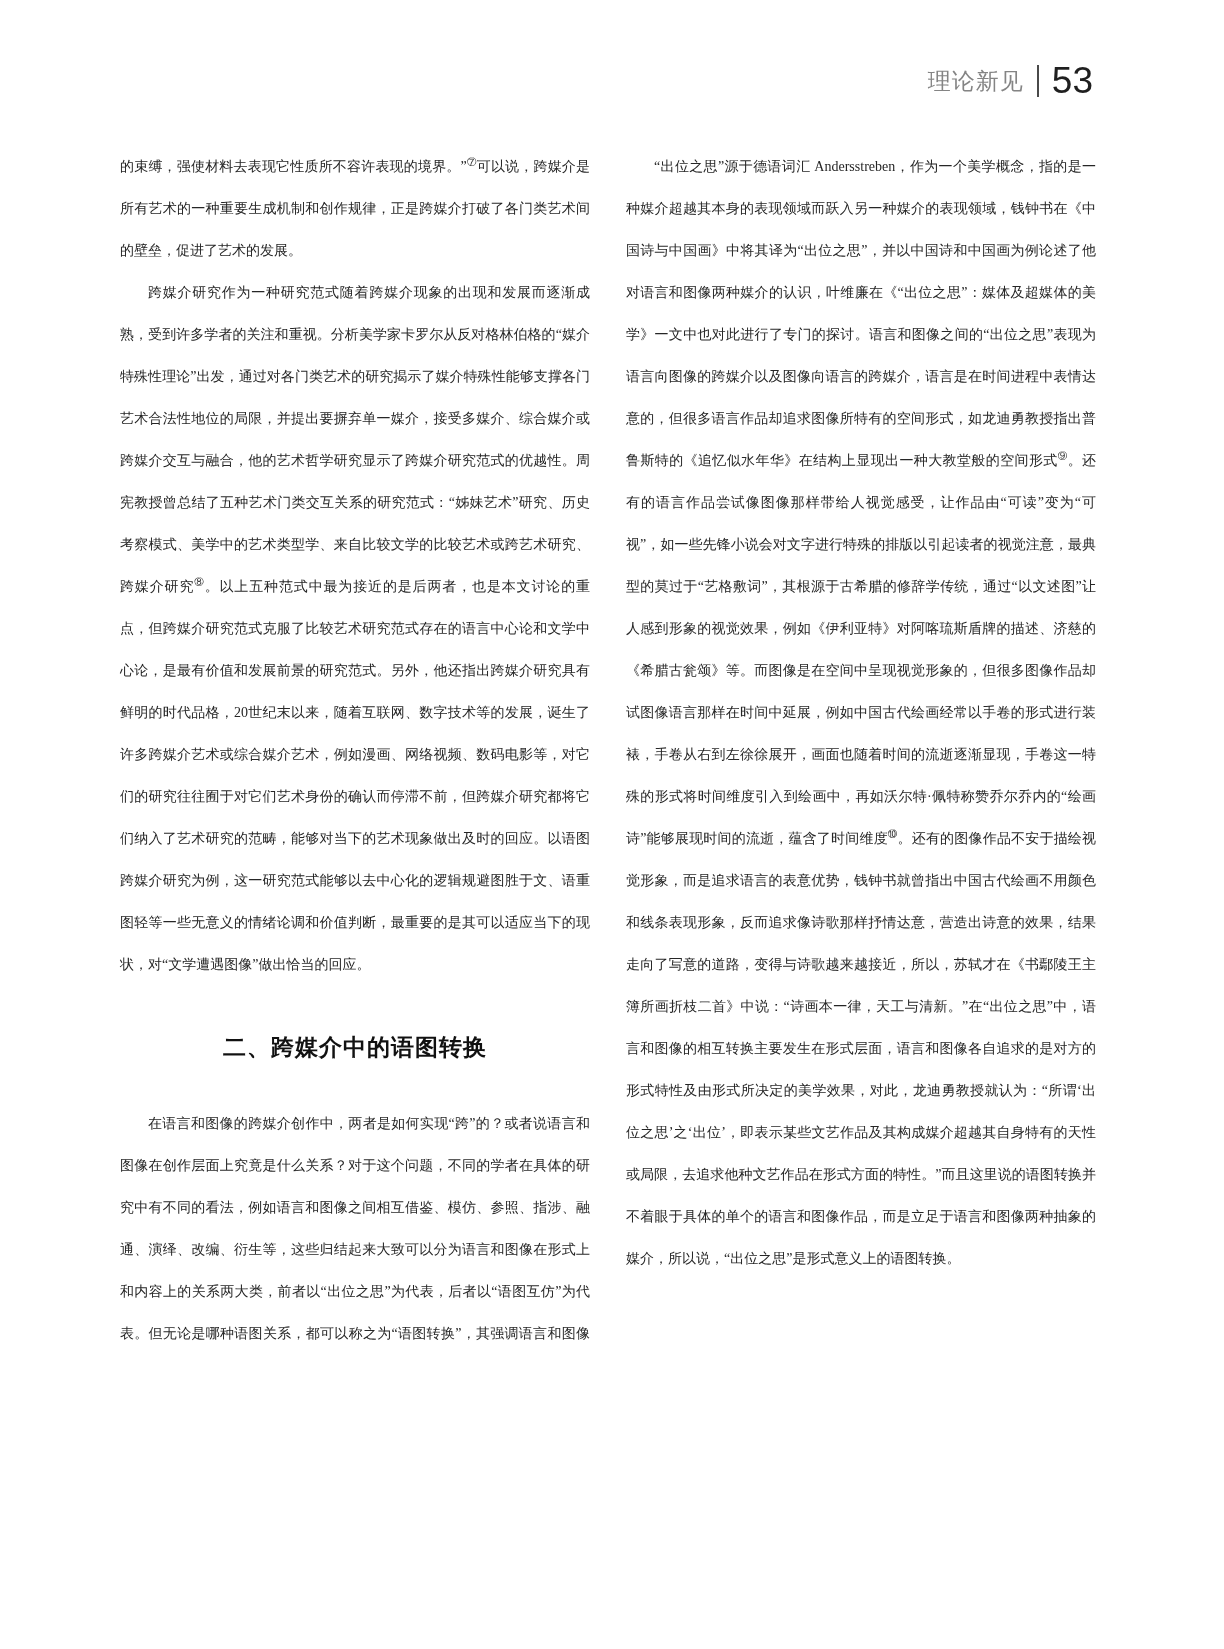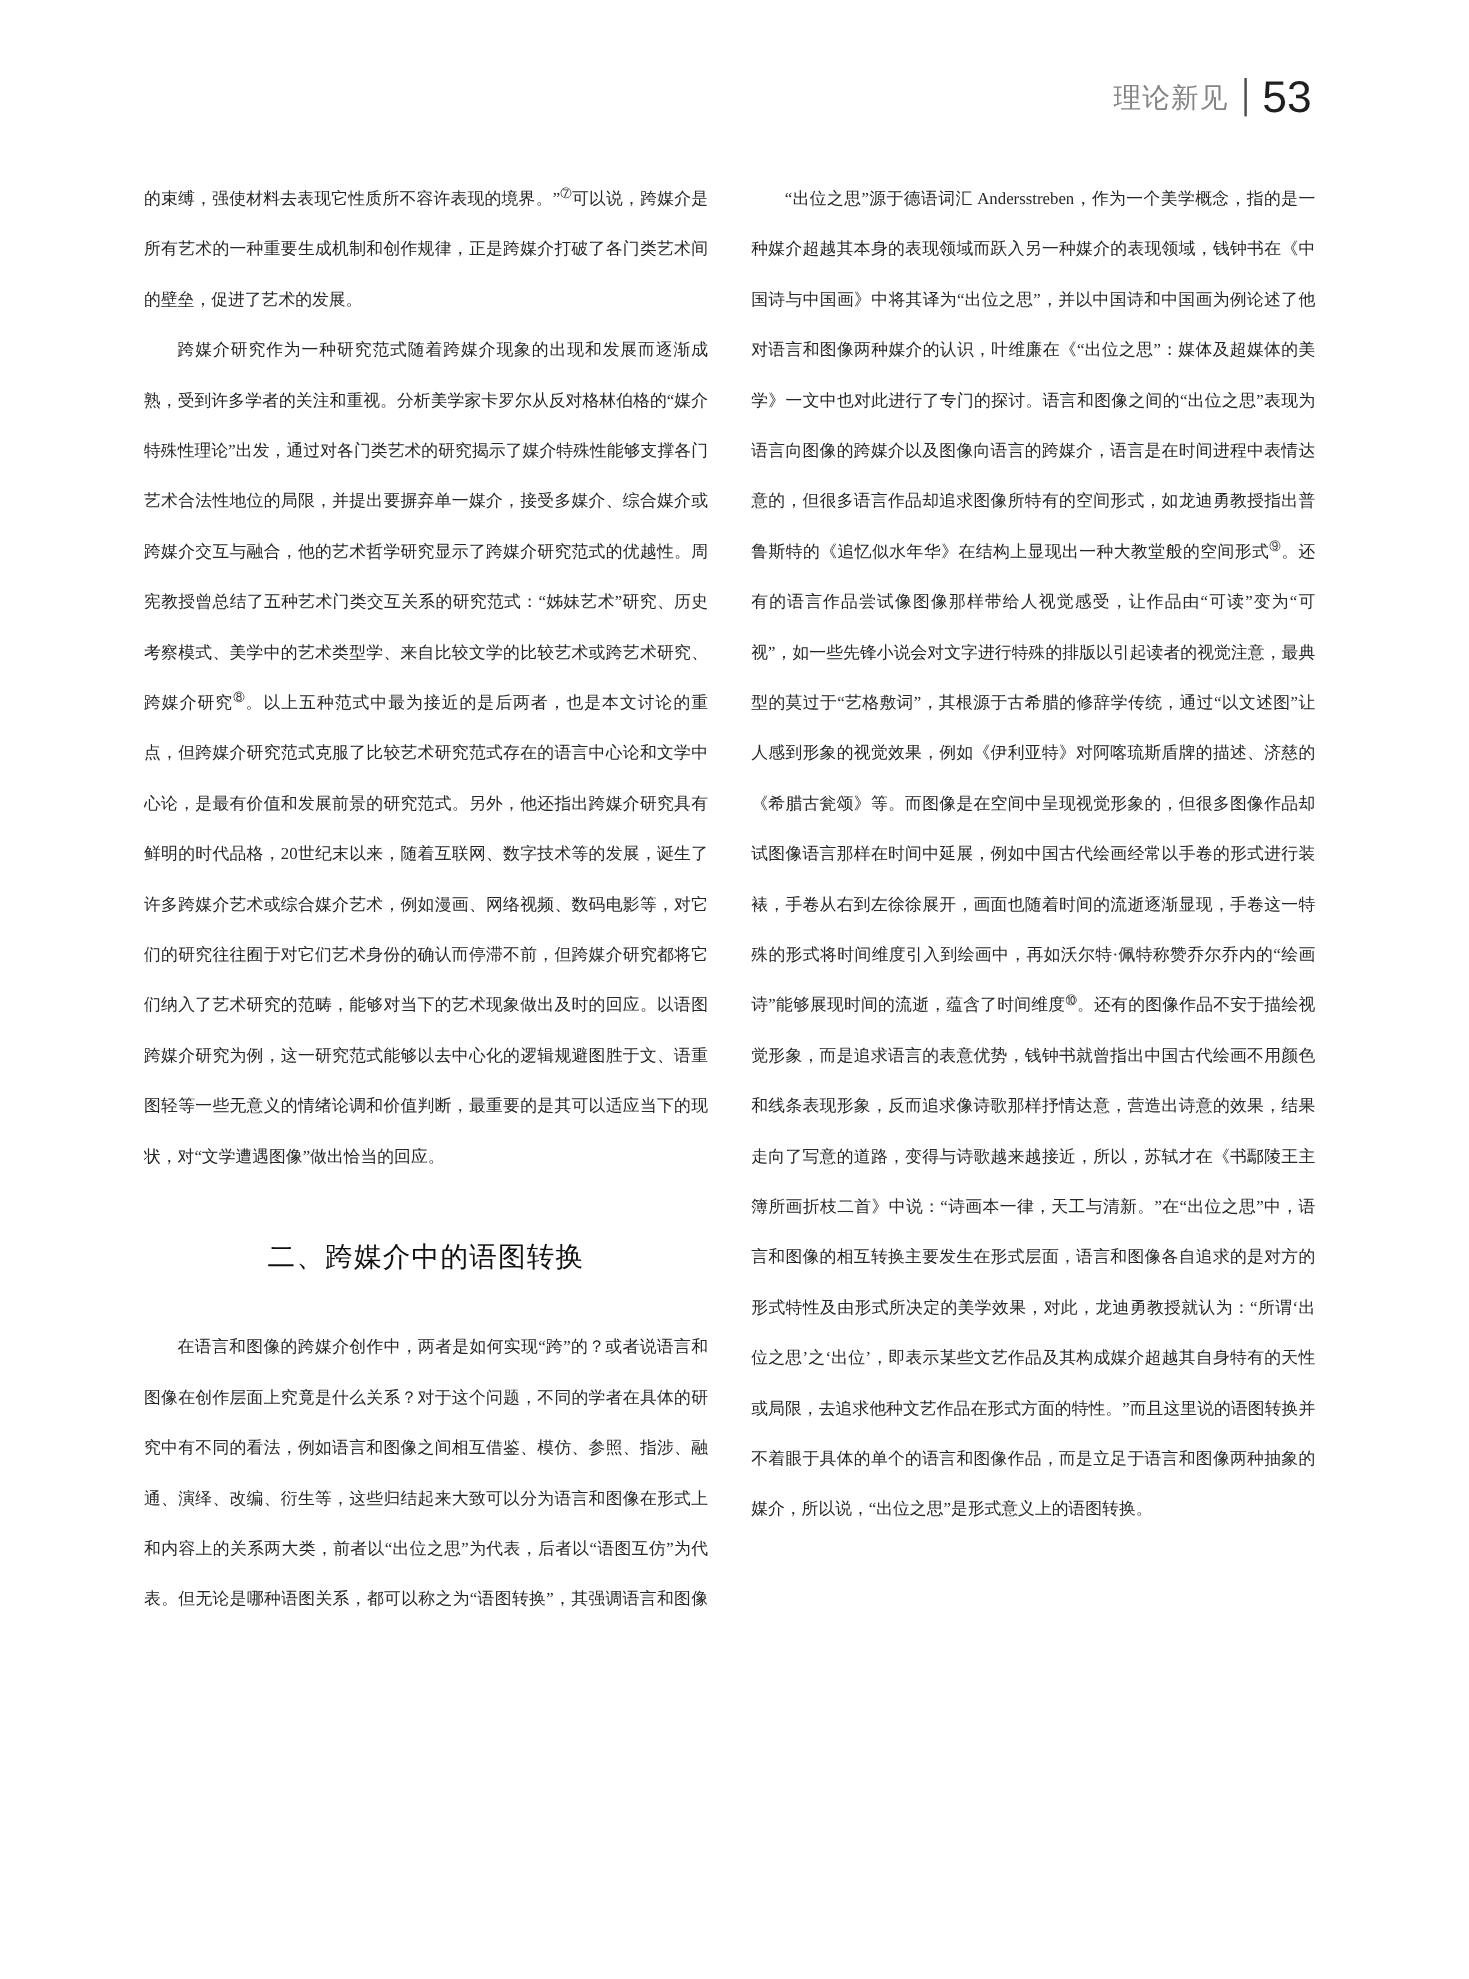--- a/index.html
+++ b/index.html
@@ -61,21 +61,21 @@
     text-indent: 2em;
   }
   p.body sup {
     font-size: 0.68em;
     line-height: 0;
     vertical-align: super;
   }
   h2.section-heading {
     margin: 46px 0 40px 0;
     font-size: 23px;
-    font-weight: normal;
+    font-weight: bold;
     text-align: center;
     color: #111111;
     font-family: "Liberation Sans", "DejaVu Sans", sans-serif;
     letter-spacing: 1px;
   }
 </style>
 </head>
 <body>
 
 <div class="page">

